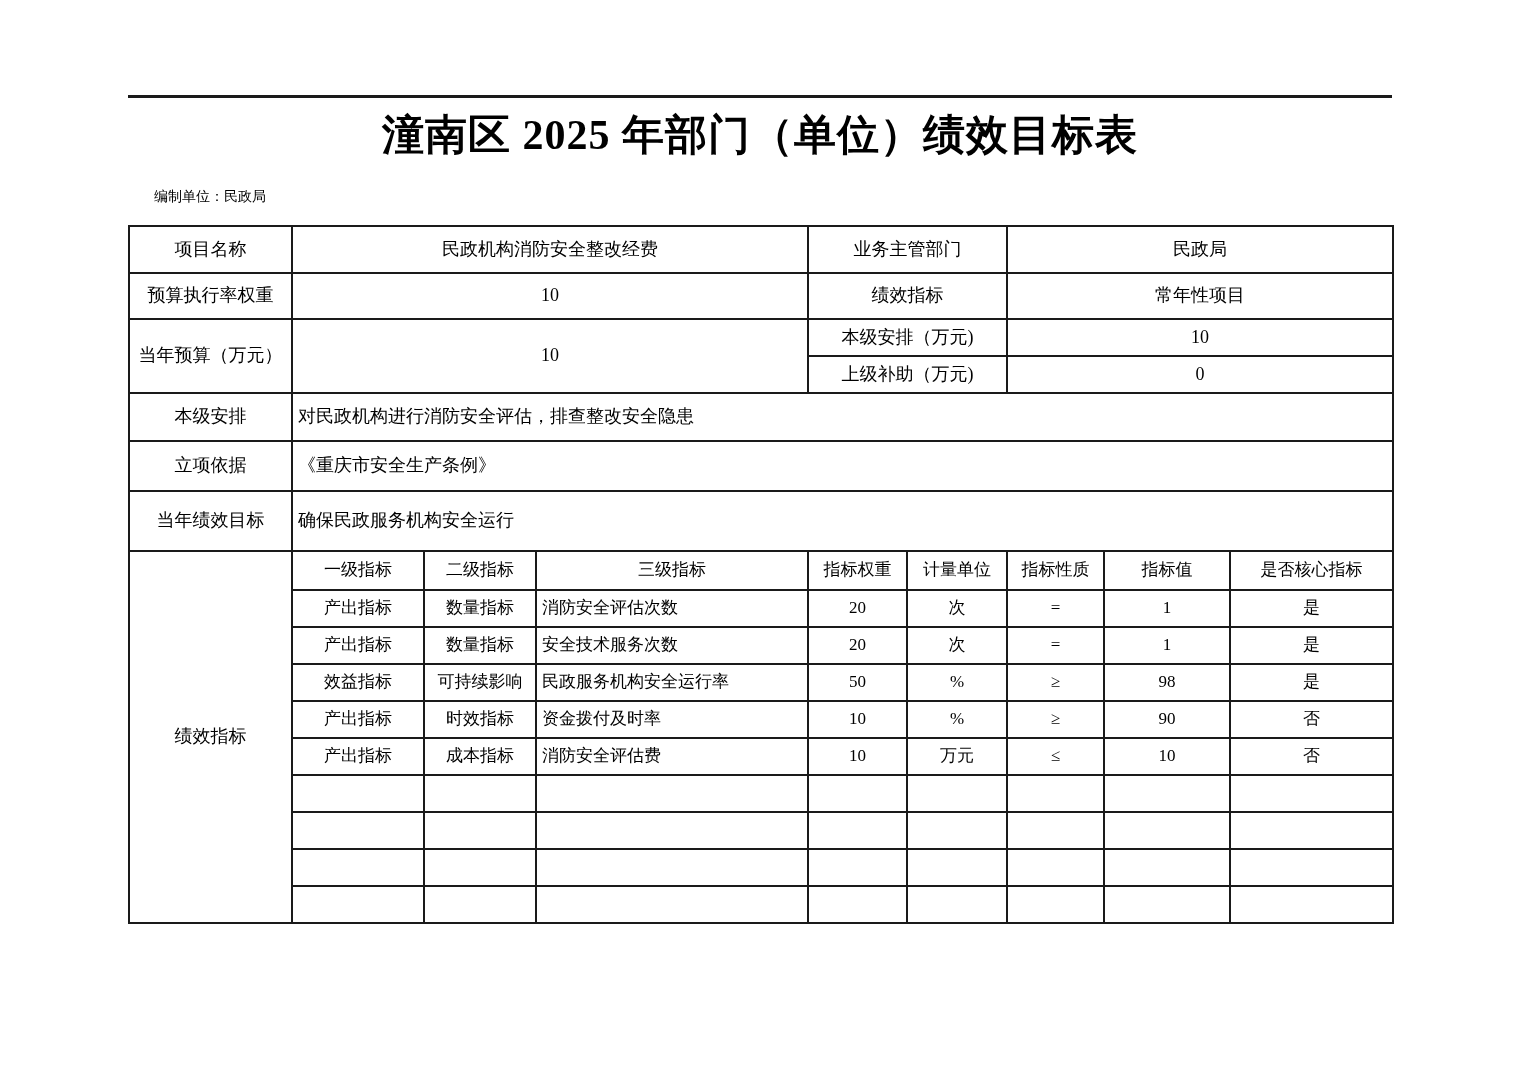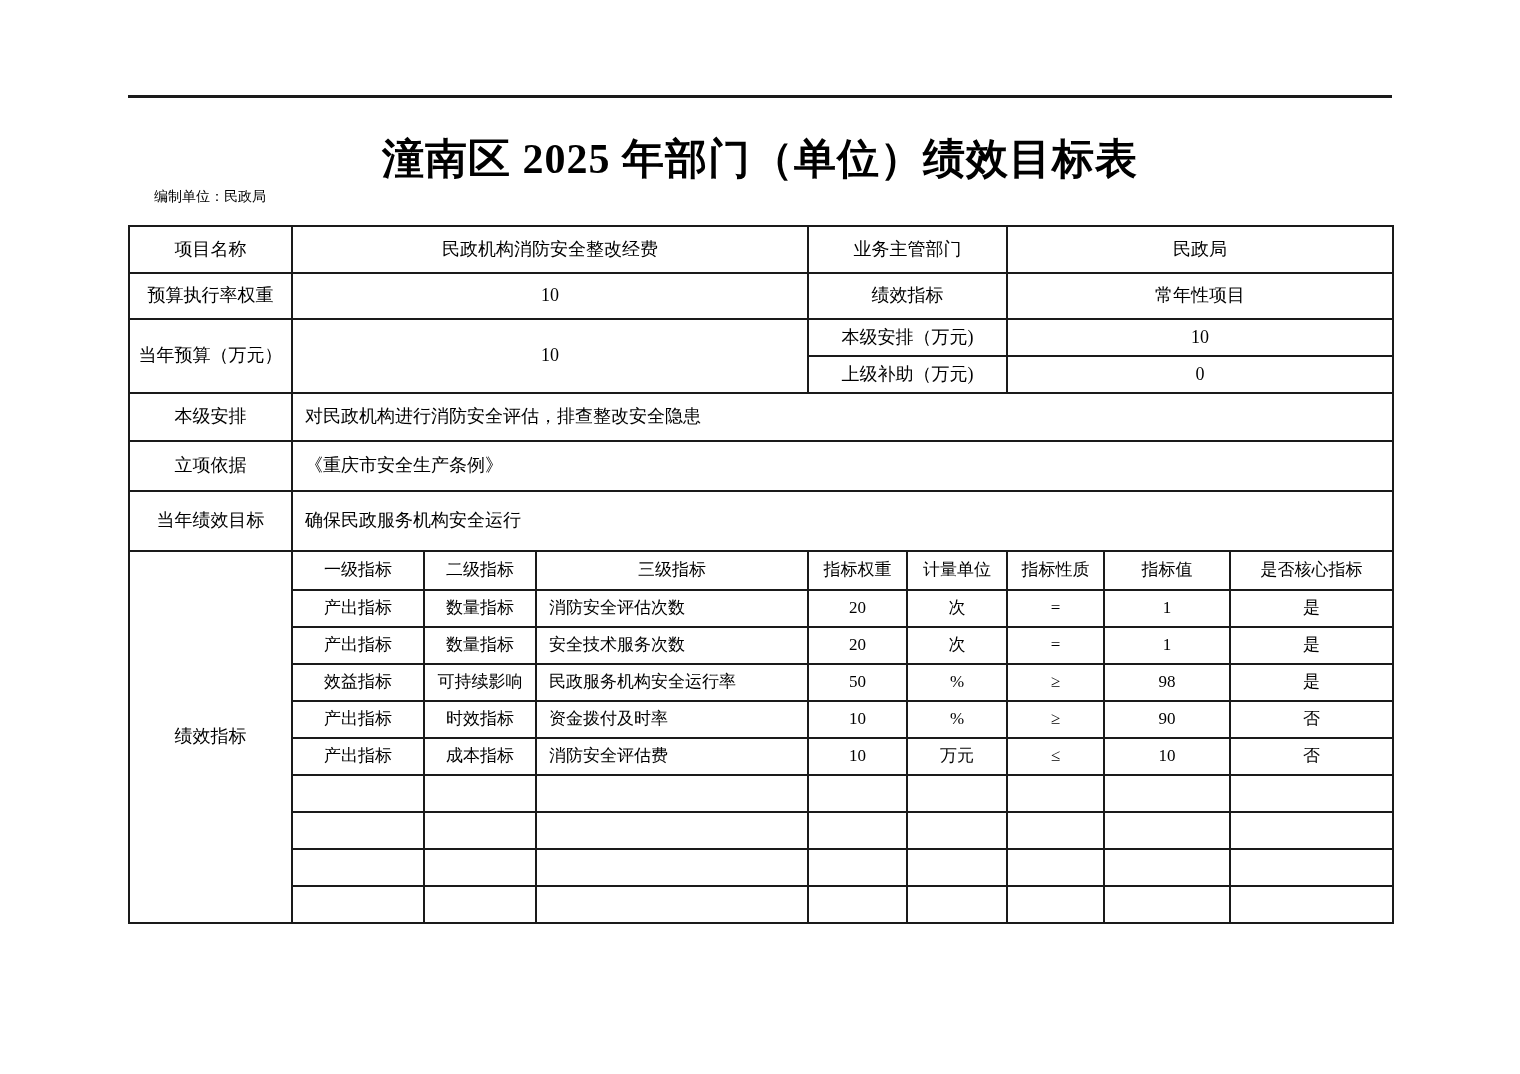--- a/index.html
+++ b/index.html
@@ -26,21 +26,21 @@
     position: absolute;
     left: 0;
     top: 95px;
     width: 1264px;
     height: 3px;
     background: #1a1a1a;
   }
   .doc-title {
     position: absolute;
     left: 0;
-    top: 131px;
+    top: 107px;
     width: 1264px;
     text-align: center;
     font-size: 42px;
     font-weight: bold;
     letter-spacing: 1px;
     white-space: nowrap;
   }
   .prepared-line {
     position: absolute;
     left: 10px;
@@ -61,21 +61,21 @@
     border: 2px solid #1a1a1a;
     text-align: center;
     vertical-align: middle;
     font-size: 18px;
     padding: 0;
     overflow: hidden;
     line-height: 1.3;
   }
   table.main td.al {
     text-align: left;
-    padding-left: 12px;
+    padding-left: 5px;
   }
   table.main td.hdr {
     font-size: 17px;
   }
   table.main td.ind {
     font-size: 17px;
   }
 </style>
 </head>
 <body>

